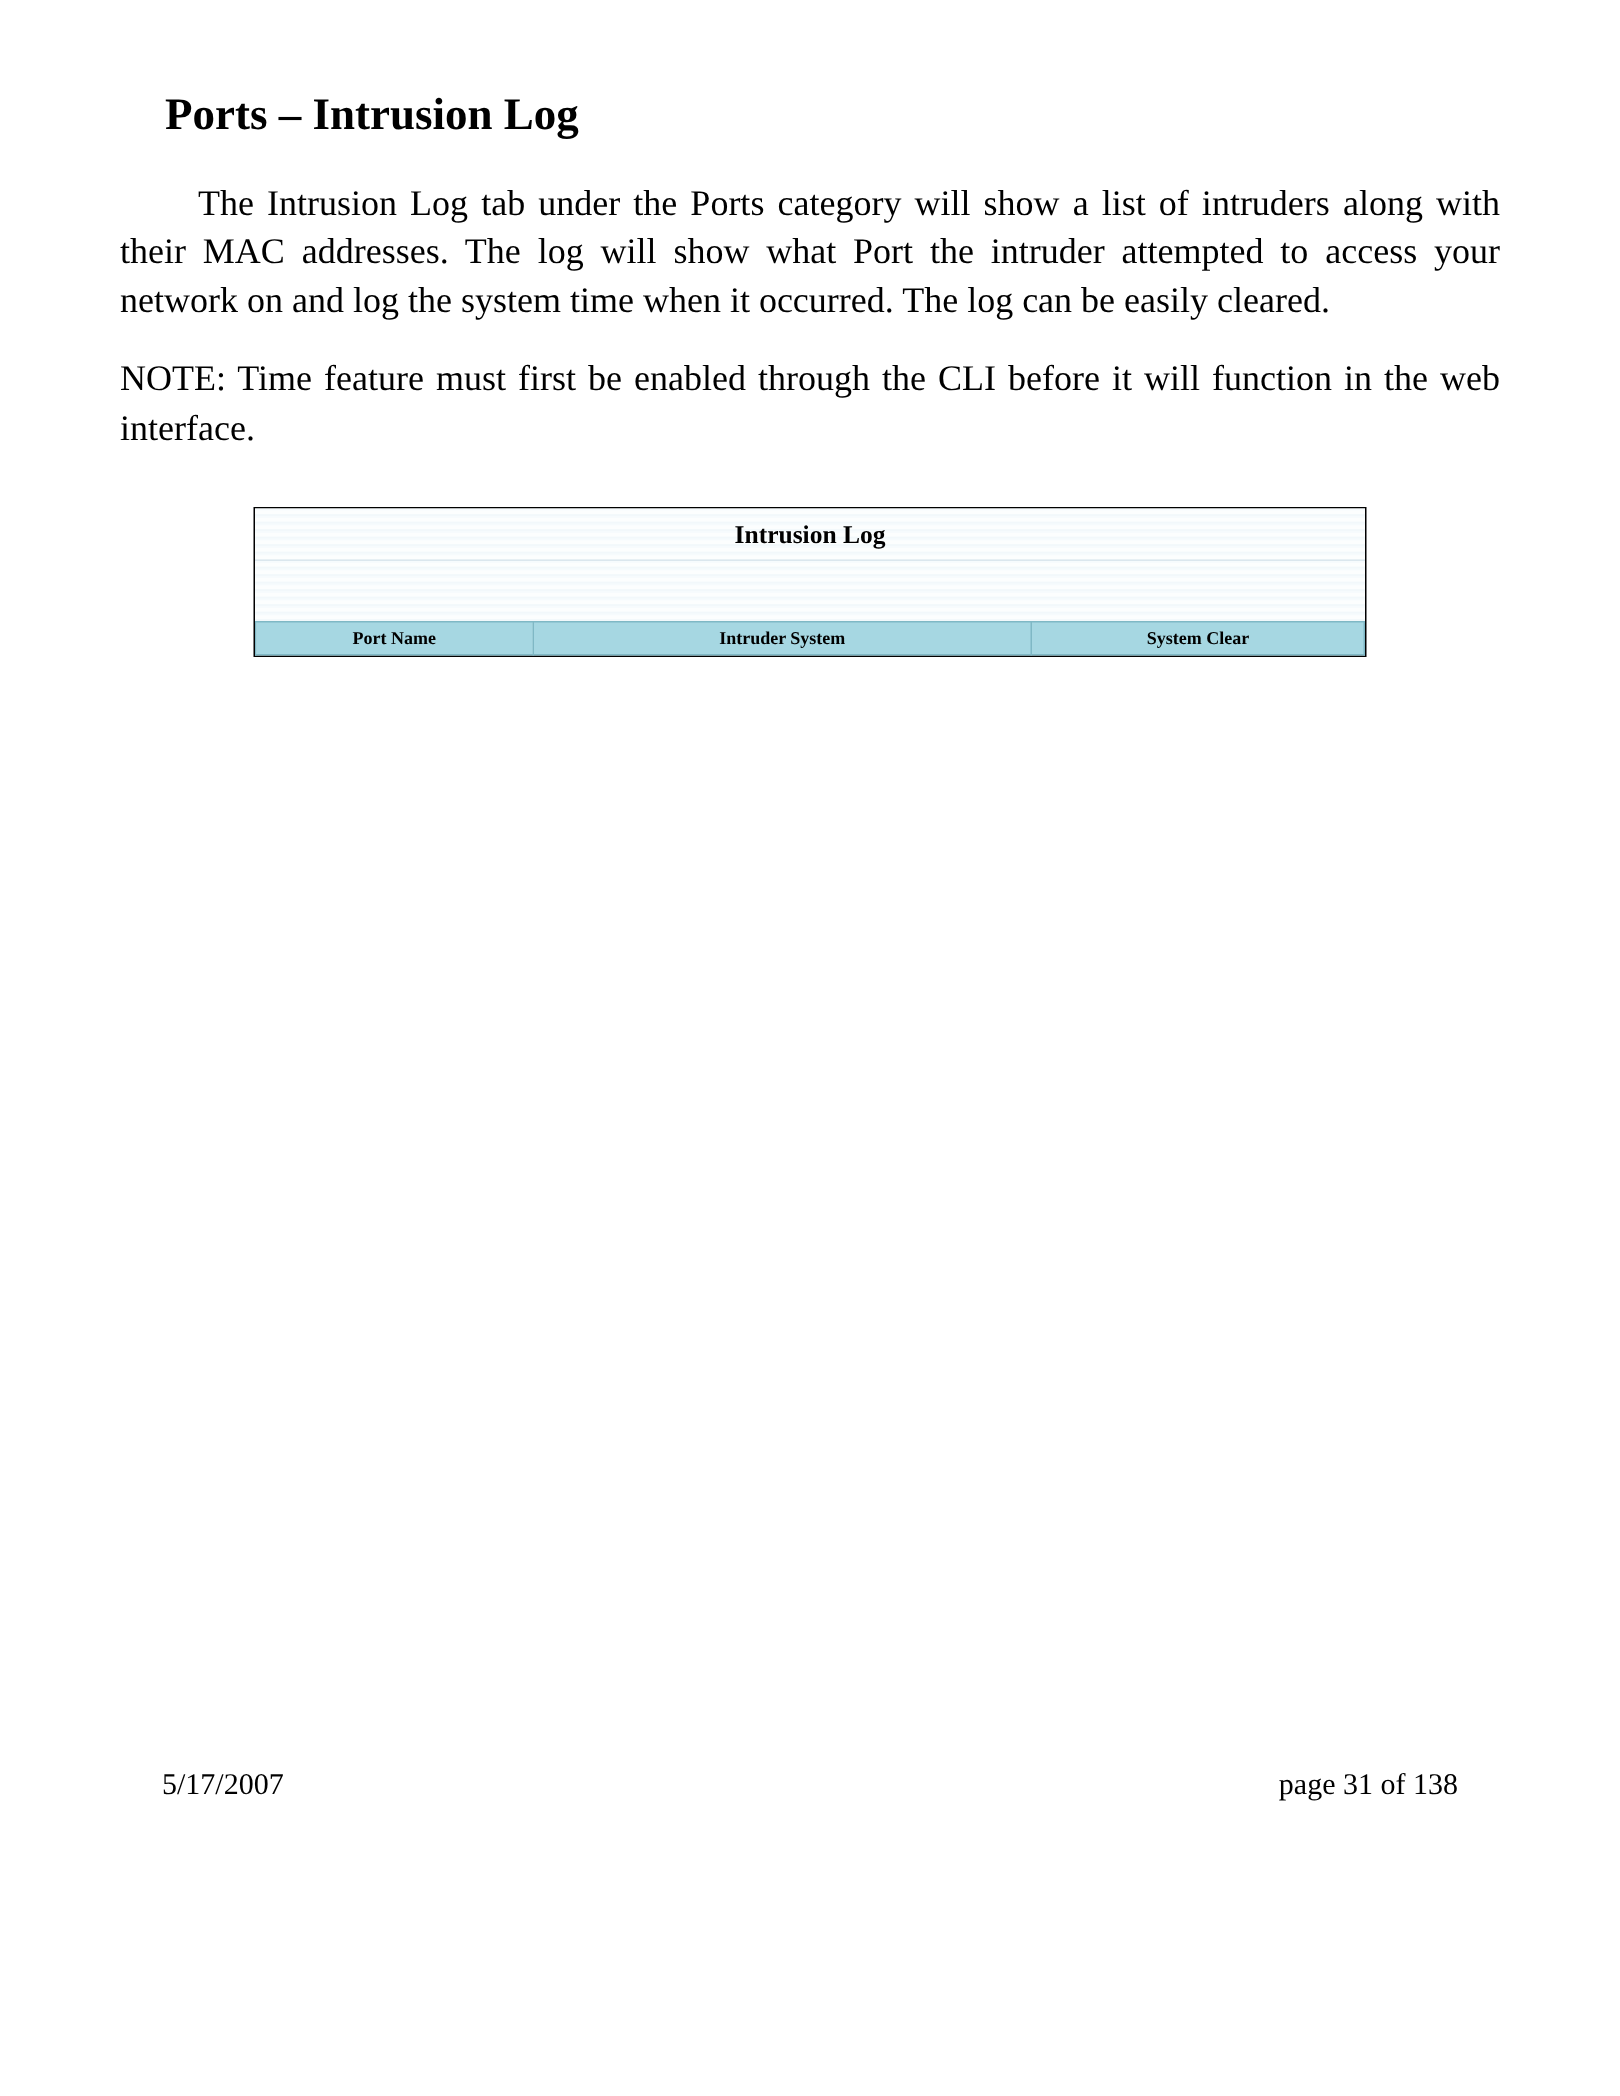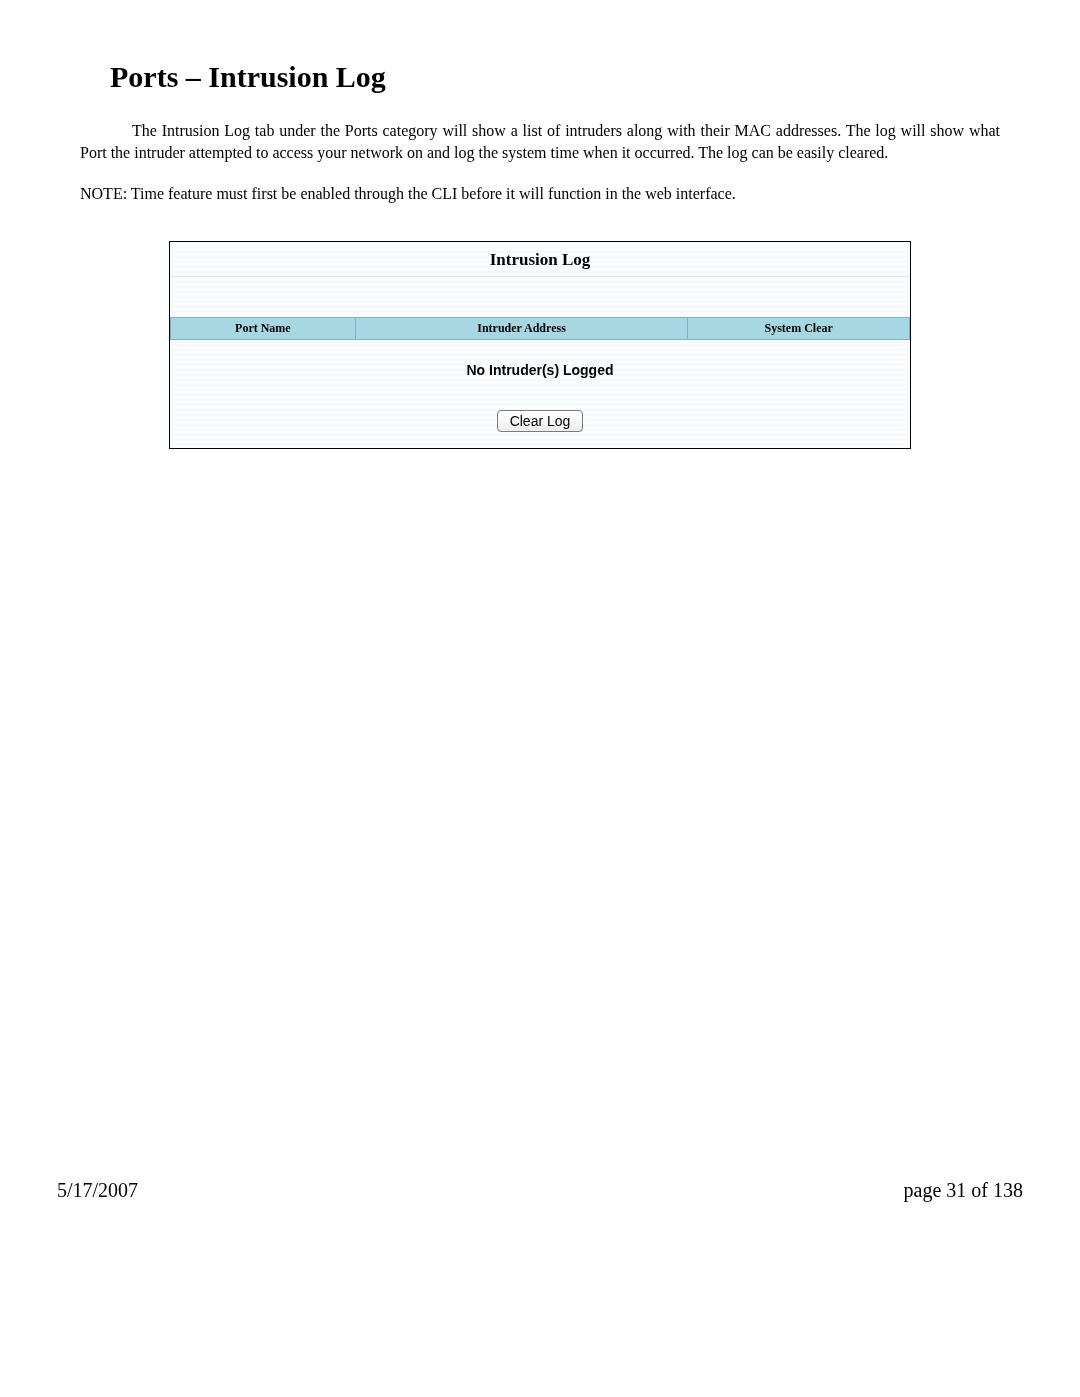--- a/index.html
+++ b/index.html
@@ -18,21 +18,21 @@
     height: 1242px;
     box-sizing: border-box;
     padding: 60px 80px 0 80px;
   }
   h1.title {
     font-size: 30px;
     font-weight: bold;
     margin: 0 0 26px 30px;
   }
   p.para {
-    font-size: 16px;
+    font-size: 24px;
     line-height: 1.35;
     margin: 0 0 20px 0;
     text-align: justify;
   }
   p.para.indent {
     text-indent: 52px;
   }
   .screenshot {
     margin: 36px auto 5px auto;
     width: 740px;
@@ -94,21 +94,21 @@
     background: linear-gradient(#ffffff, #eeeeee);
     color: #000;
     cursor: pointer;
   }
   .footer {
     position: absolute;
     bottom: 40px;
     left: 0;
     width: 1080px;
     box-sizing: border-box;
-    padding: 0 57px;
+    padding: 0 108px;
     font-size: 20px;
   }
   .footer .date  { float: left; }
   .footer .pgno  { float: right; }
 </style>
 </head>
 <body>
 
 <div class="page">
 
@@ -126,33 +126,26 @@
 
     <table class="log">
       <colgroup>
         <col class="col-port">
         <col class="col-addr">
         <col class="col-time">
       </colgroup>
       <thead>
         <tr>
           <th>Port Name</th>
-          <th>Intruder Address</th>
+          <th>Intruder System</th>
           <th>System Clear</th>
         </tr>
       </thead>
     </table>
 
-    <div class="stripes">
-      <div class="no-intruders">No Intruder(s) Logged</div>
-
-      <div class="btn-row">
-        <button class="clear" type="button">Clear Log</button>
-      </div>
-    </div>
   </div>
 
   <div class="footer">
     <span class="date">5/17/2007</span>
     <span class="pgno">page 31 of 138</span>
   </div>
 
 </div>
 
 </body></html>

